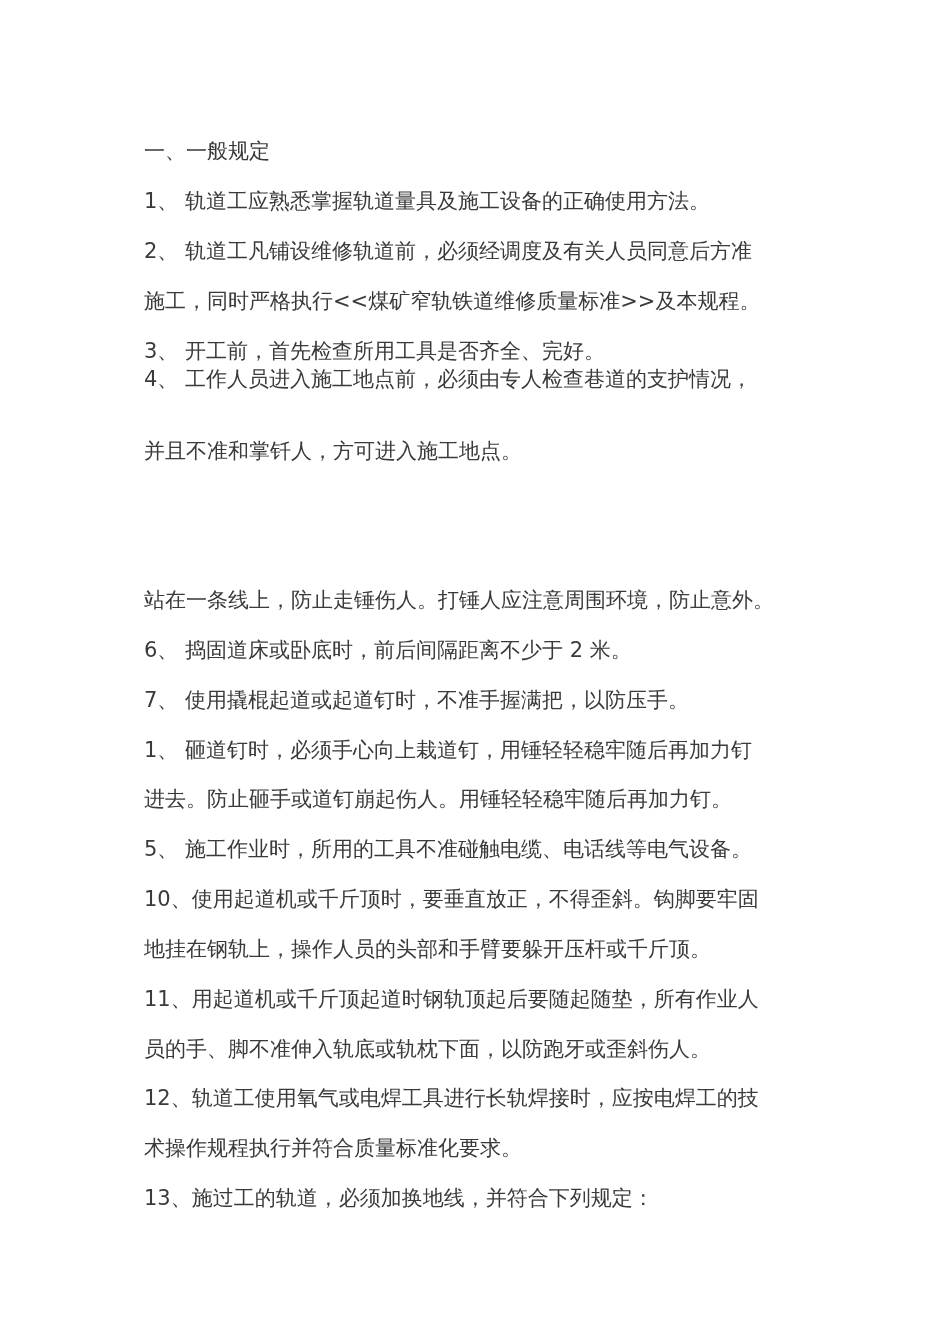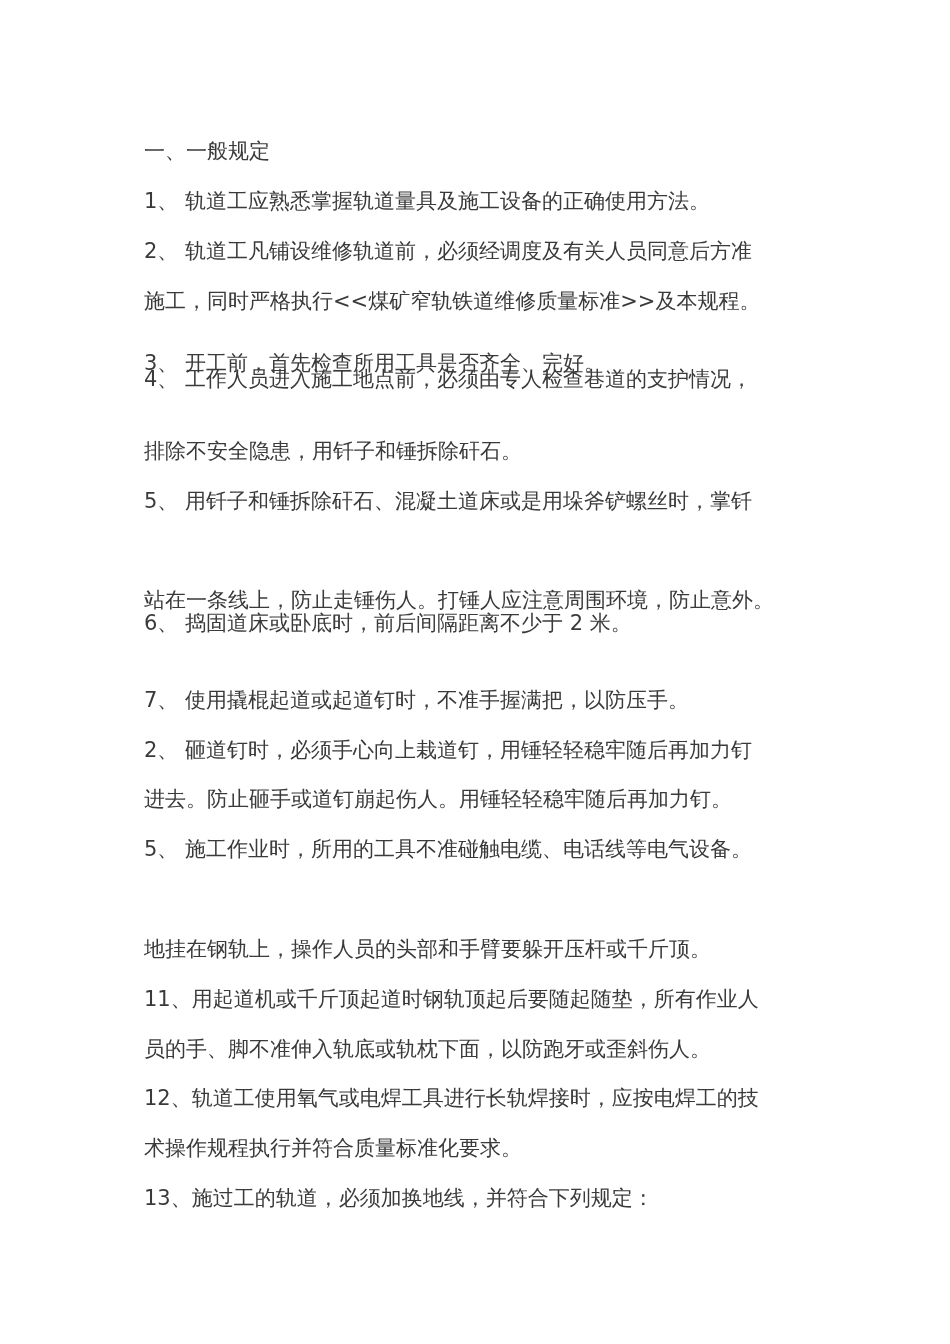--- a/index.html
+++ b/index.html
@@ -10,29 +10,29 @@
           white-space: nowrap; letter-spacing: 0px; color: #3a3a3a; }
 </style>
 </head>
 <body>
 
 <div class="page">
   <div class="line" style="top:136px">一、一般规定</div>
   <div class="line" style="top:186px">1、 轨道工应熟悉掌握轨道量具及施工设备的正确使用方法。</div>
   <div class="line" style="top:236px">2、 轨道工凡铺设维修轨道前，必须经调度及有关人员同意后方准</div>
   <div class="line" style="top:286px">施工，同时严格执行&lt;&lt;煤矿窄轨铁道维修质量标准&gt;&gt;及本规程。</div>
-  <div class="line" style="top:348px">3、 开工前，首先检查所用工具是否齐全、完好。</div>
+  <div class="line" style="top:336px">3、 开工前，首先检查所用工具是否齐全、完好。</div>
   <div class="line" style="top:364px">4、 工作人员进入施工地点前，必须由专人检查巷道的支护情况，</div>
-  <div class="line" style="top:436px">排除不安全隐患，用钎子和锤拆除矸石。</div>
-  <div class="line" style="top:486px">5、 用钎子和锤拆除矸石、混凝土道床或是用垛斧铲螺丝时，掌钎</div>
+  <div class="line" style="top:436px">并且不准和掌钎人，方可进入施工地点。</div>
   <div class="line" style="top:585px">站在一条线上，防止走锤伤人。打锤人应注意周围环境，防止意外。</div>
-  <div class="line" style="top:608px">6、 捣固道床或卧底时，前后间隔距离不少于 2 米。</div>
+  <div class="line" style="top:635px">6、 捣固道床或卧底时，前后间隔距离不少于 2 米。</div>
   <div class="line" style="top:685px">7、 使用撬棍起道或起道钉时，不准手握满把，以防压手。</div>
-  <div class="line" style="top:735px">2、 砸道钉时，必须手心向上栽道钉，用锤轻轻稳牢随后再加力钉</div>
+  <div class="line" style="top:735px">1、 砸道钉时，必须手心向上栽道钉，用锤轻轻稳牢随后再加力钉</div>
   <div class="line" style="top:784px">进去。防止砸手或道钉崩起伤人。用锤轻轻稳牢随后再加力钉。</div>
   <div class="line" style="top:834px">5、 施工作业时，所用的工具不准碰触电缆、电话线等电气设备。</div>
+  <div class="line" style="top:884px">10、使用起道机或千斤顶时，要垂直放正，不得歪斜。钩脚要牢固</div>
   <div class="line" style="top:934px">地挂在钢轨上，操作人员的头部和手臂要躲开压杆或千斤顶。</div>
   <div class="line" style="top:984px">11、用起道机或千斤顶起道时钢轨顶起后要随起随垫，所有作业人</div>
   <div class="line" style="top:1034px">员的手、脚不准伸入轨底或轨枕下面，以防跑牙或歪斜伤人。</div>
   <div class="line" style="top:1083px">12、轨道工使用氧气或电焊工具进行长轨焊接时，应按电焊工的技</div>
   <div class="line" style="top:1133px">术操作规程执行并符合质量标准化要求。</div>
   <div class="line" style="top:1183px">13、施过工的轨道，必须加换地线，并符合下列规定：</div>
 </div>
 
 </body></html>

